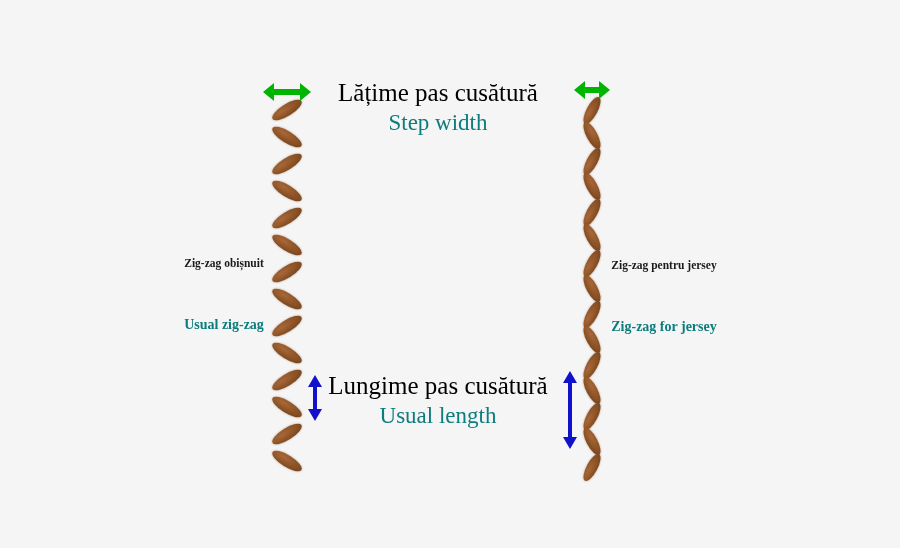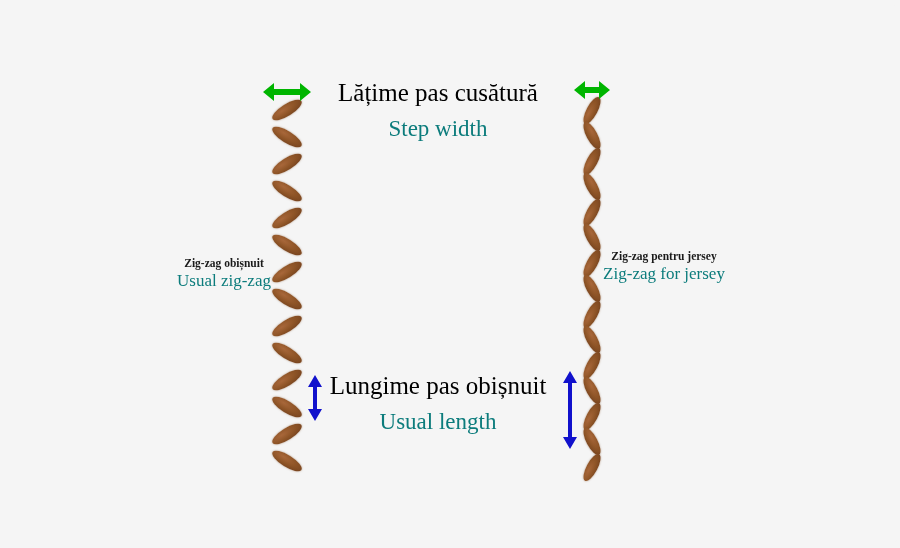--- a/index.html
+++ b/index.html
@@ -52,41 +52,42 @@
     color: #000000;
     font-size: 25px;
     font-family: "Liberation Serif", serif;
     white-space: nowrap;
   }
   .title-en {
     color: #0c7c7c;
     font-size: 23px;
     font-family: "Liberation Serif", serif;
     white-space: nowrap;
-    margin-top: 7px;
+    margin-top: 1px;
   }
 
   .side-label {
     position: absolute;
     text-align: center;
     line-height: 1.25;
   }
   .side-ro {
     color: #1a1a1a;
     font-size: 11.5px;
     font-weight: bold;
     font-family: "Liberation Serif", serif;
     white-space: nowrap;
   }
   .side-en {
     color: #0c7c7c;
-    font-size: 17px;
-    font-weight: normal;
+    font-size: 14px;
+    font-weight: bold;
     font-family: "Liberation Serif", serif;
     white-space: nowrap;
+    margin-top: 46px;
   }
 
   
   .arrow {
     position: absolute;
   }
   .arrow svg {
     display: block;
     overflow: visible;
   }
@@ -151,27 +152,27 @@
         <polygon points="9,0 2,12 7,12 7,66 2,66 9,78 16,66 11,66 11,12 16,12" fill="#1111cc"></polygon>
       </svg>
     </div>
 
   <div class="title-block" id="title-width" style="left: 438px; top: 78px; transform: translateX(-50%);">
     <div class="title-ro">Lățime pas cusătură</div>
     <div class="title-en">Step width</div>
   </div>
 
   <div class="title-block" id="title-length" style="left: 438px; top: 371px; transform: translateX(-50%);">
-    <div class="title-ro">Lungime pas obișnuit</div>
+    <div class="title-ro">Lungime pas cusătură</div>
     <div class="title-en">Usual length</div>
   </div>
 
   <div class="side-label" id="label-0" style="left: 224px; top: 256px; transform: translateX(-50%);">
     <div class="side-ro">Zig-zag obișnuit</div>
     <div class="side-en">Usual zig-zag</div>
   </div>
 
-  <div class="side-label" id="label-1" style="left: 664px; top: 249px; transform: translateX(-50%);">
+  <div class="side-label" id="label-1" style="left: 664px; top: 258px; transform: translateX(-50%);">
     <div class="side-ro">Zig-zag pentru jersey</div>
     <div class="side-en">Zig-zag for jersey</div>
   </div>
 
 </div>
 
 </body></html>

